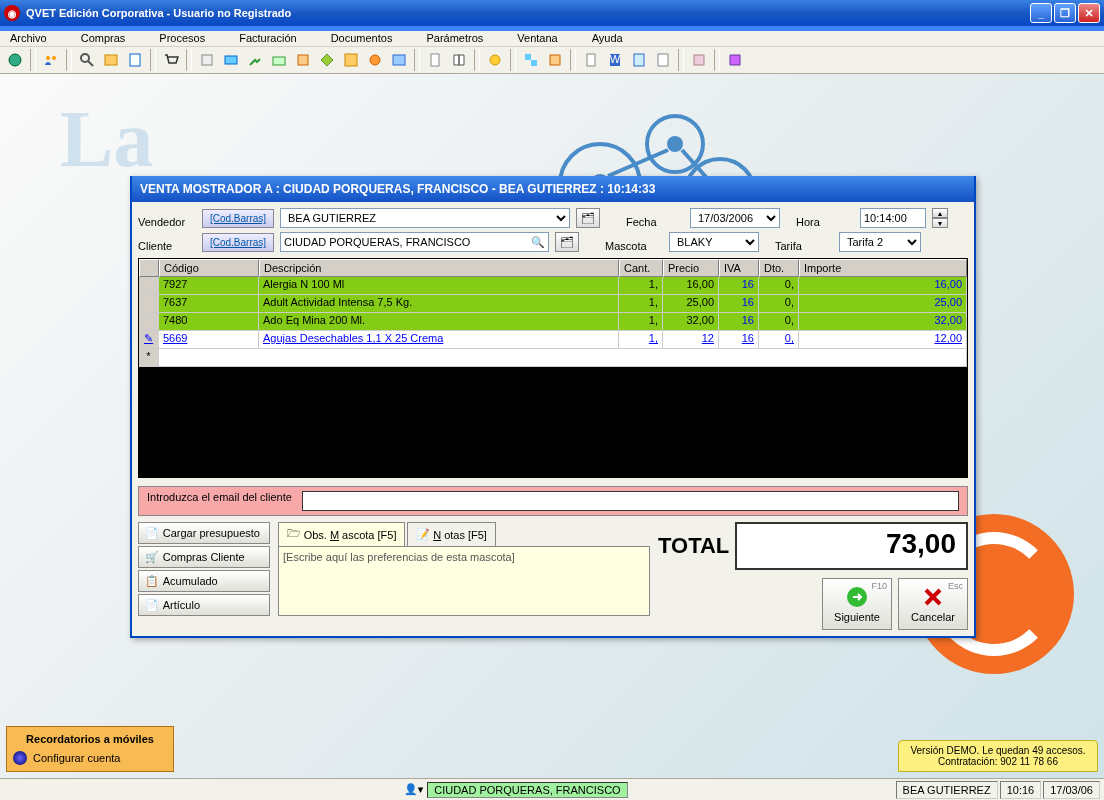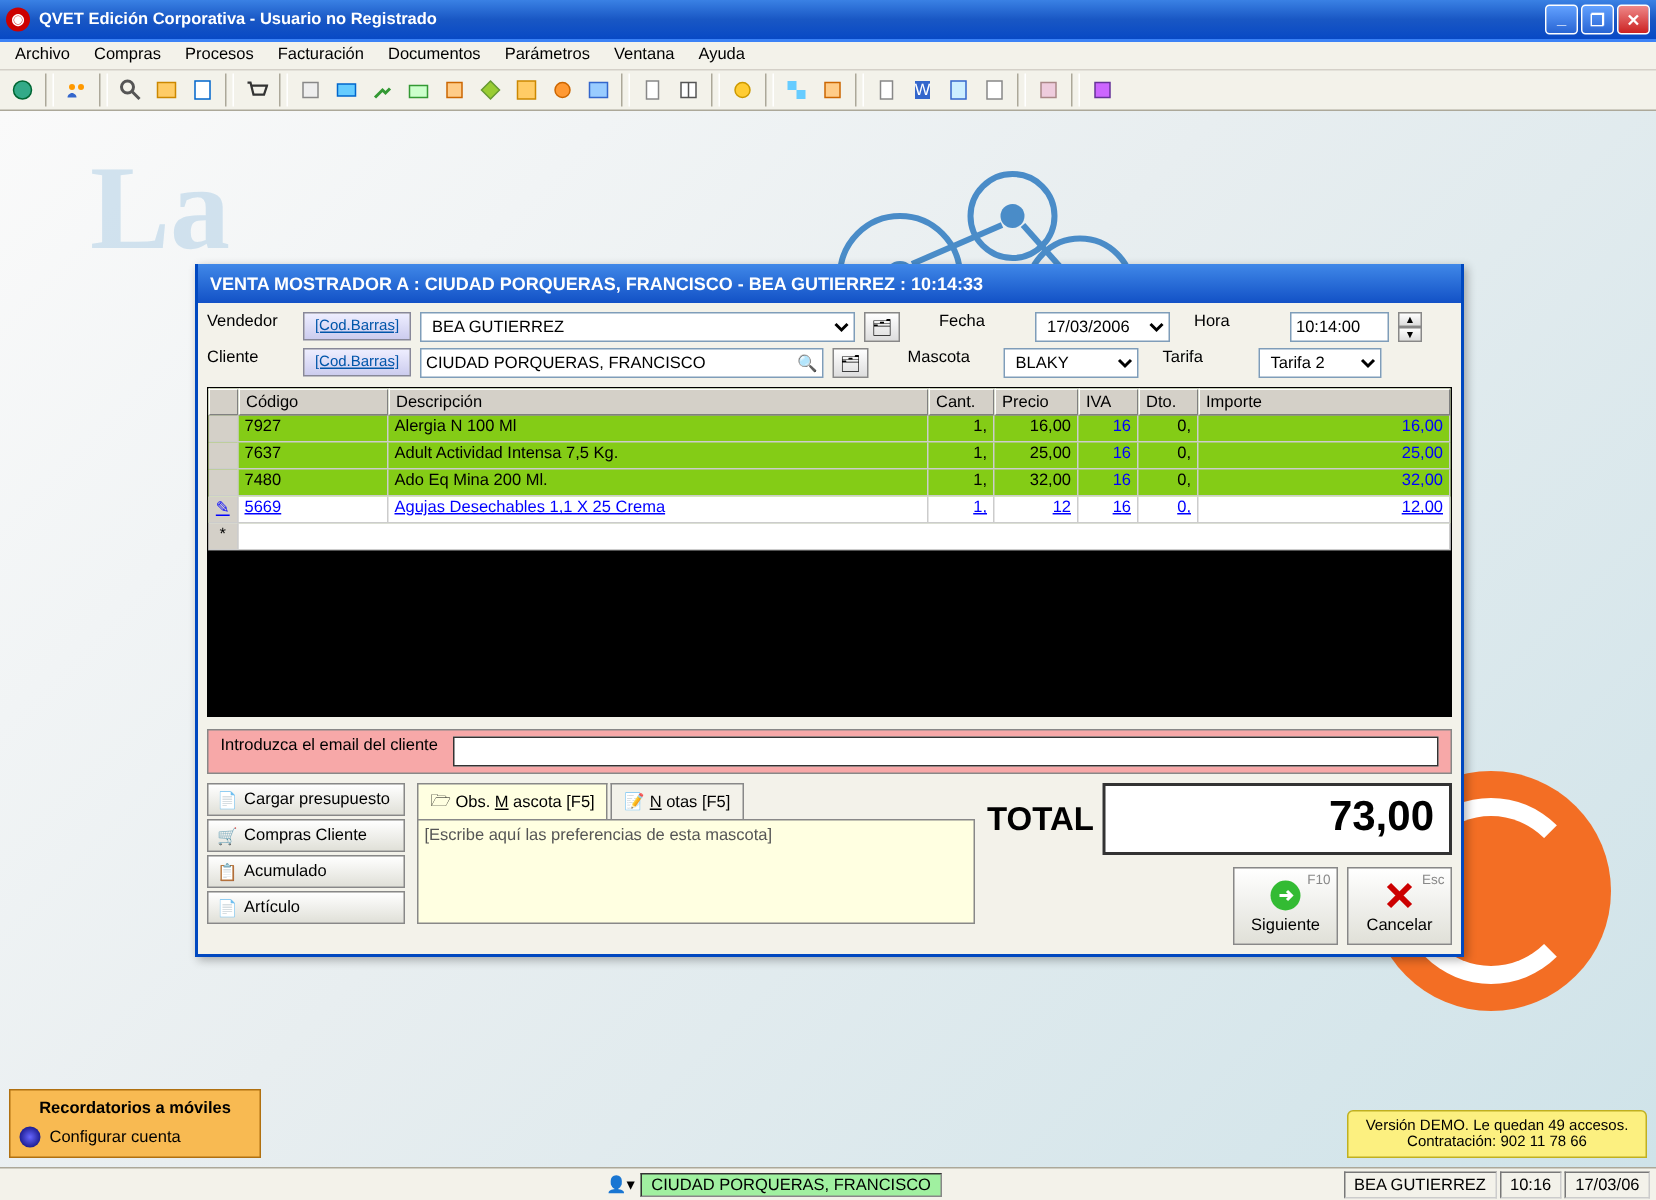--- a/index.html
+++ b/index.html
@@ -2,35 +2,35 @@
 <html><head>
 <meta charset="utf-8">
 <style>
 *{box-sizing:border-box;margin:0;padding:0;font-family:Tahoma,Arial,sans-serif;font-size:11px}
 body{width:1104px;height:800px;background:#f0f0f0;overflow:hidden;position:relative}
 .titlebar{height:26px;background:linear-gradient(to bottom,#3a81e4 0%,#1957c4 50%,#0849c5 100%);display:flex;align-items:center;color:#fff;font-weight:bold;padding:0 4px}
 .titlebar .ticon{width:16px;height:16px;background:#c00;border-radius:50%;margin-right:6px;display:inline-flex;align-items:center;justify-content:center;color:#fff;font-size:10px}
 .wbtns{margin-left:auto;display:flex;gap:2px}
 .wbtn{width:22px;height:20px;border:1px solid #fff;border-radius:3px;display:flex;align-items:center;justify-content:center;background:linear-gradient(#62a1ff,#2865d4);color:#fff;font-weight:bold;cursor:pointer}
 .wbtn.close{background:linear-gradient(#e88,#c22)}
-.menubar{height:20px;background:#f3f2ea;display:flex;align-items:flex-start;padding:0 4px;gap:4px;border-top:2px solid #3b82f6}
+.menubar{height:20px;background:#f3f2ea;display:flex;align-items:flex-end;padding:0 4px;gap:22px;border-top:5px solid #3b82f6}
 .menubar span{padding:2px 6px;cursor:default}
 .toolbar{height:28px;background:#f3f2ea;border-top:1px solid #d4d0c8;border-bottom:1px solid #aca899;display:flex;align-items:center;padding:0 4px;gap:2px}
 .toolbar .sep{width:6px;height:22px;border-left:1px solid #aca899;border-right:1px solid #fff;margin:0 2px}
 .tb{width:22px;height:22px;border:1px solid transparent;display:flex;align-items:center;justify-content:center;cursor:pointer}
 .tb svg{width:16px;height:16px}
 .desktop{position:absolute;top:74px;left:0;right:0;bottom:22px;background:linear-gradient(135deg,#fafafa 0%,#e8eef0 45%,#cfe3e9 100%);overflow:hidden}
 .logo-bg{position:absolute;top:20px;left:60px;font-size:80px;color:#b8d4e8;font-family:serif;font-weight:bold;opacity:.6}
 .logo-circles{position:absolute;top:20px;left:520px}
 .orange-circle{position:absolute;right:30px;top:440px;width:160px;height:160px;border-radius:50%;background:#f36e24;display:flex;align-items:center;justify-content:center}
 .orange-circle::after{content:"";width:100px;height:100px;border:12px solid #fff;border-radius:50%;border-right-color:transparent}
 .dialog{position:absolute;top:102px;left:130px;width:846px;background:#f3f2ea;border:2px solid #0048c0;border-top:none;box-shadow:2px 2px 6px rgba(0,0,0,.3)}
 .dlg-title{height:26px;background:linear-gradient(to bottom,#4088e8,#1251c6);color:#fff;font-weight:bold;display:flex;align-items:center;padding:0 8px;font-size:12px}
 .dlg-body{padding:6px}
-.form-row{display:flex;align-items:flex-start;gap:6px;margin-bottom:4px}
+.form-row{display:flex;align-items:flex-end;gap:6px;margin-bottom:4px}
 .form-row label{min-width:58px}
 .cod{width:72px;height:19px;background:linear-gradient(#eef,#cce);border:1px solid #889;text-align:center;font-size:10px;line-height:17px;color:#05a;text-decoration:underline;cursor:pointer}
 .sel,.inp{height:20px;border:1px solid #7f9db9;background:#fff;padding:0 3px;font-size:11px}
 .mini-btn{width:24px;height:20px;border:1px solid #888;background:linear-gradient(#fff,#ddd);cursor:pointer;display:flex;align-items:center;justify-content:center}
 .grid{margin-top:6px;border:1px solid #000;background:#000}
 .grid-head{display:flex;background:#84cc16}
 .gh{border:1px solid #fff;border-right-color:#808080;border-bottom-color:#808080;padding:2px 4px;font-size:11px;background:#d4d0c8}
 .grid-rows{background:#84cc16}
 .gr{display:flex;border-bottom:1px solid #ccc}
 .gc{padding:1px 4px;border-right:1px solid #ccc;font-size:11px;height:17px;overflow:hidden}

